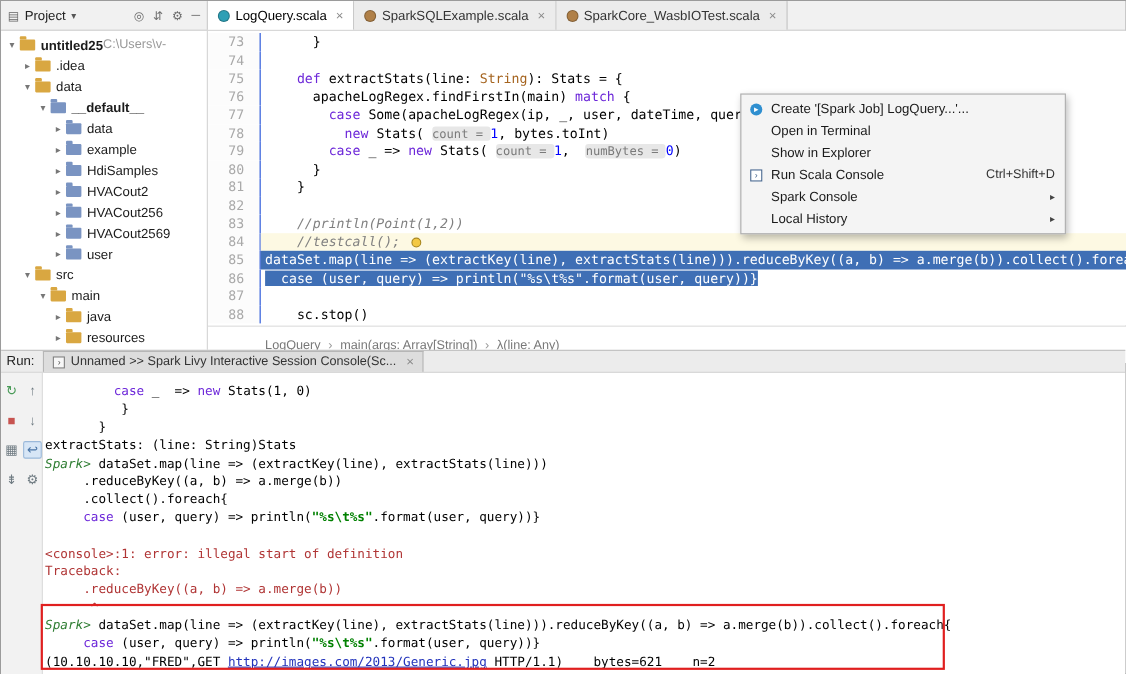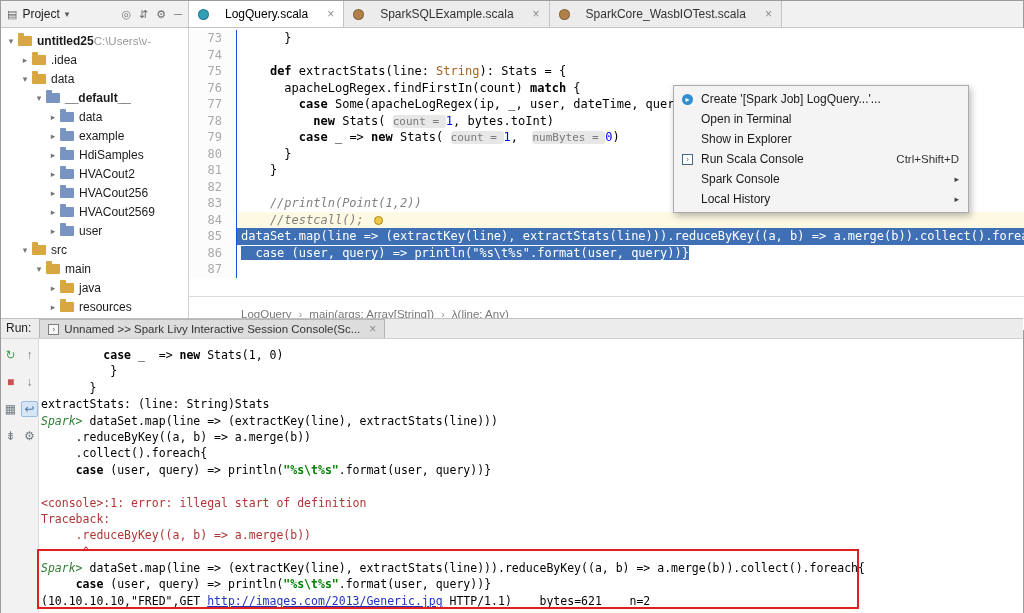--- a/index.html
+++ b/index.html
@@ -8,42 +8,42 @@
   .app{position:absolute;inset:0;border:1px solid #9b9b9b;background:#fff}
 
   
   .topbar{position:absolute;left:0;top:0;width:1022px;height:27px;background:#f1f1f1;border-bottom:1px solid #c6c6c6;display:flex}
   .proj-toolbar{width:188px;flex:none;display:flex;align-items:center;padding:0 6px;gap:5px;border-right:1px solid #c6c6c6;font-size:12px;color:#222}
   .tw-glyph{color:#666;font-size:11px}
   .caret{font-size:9px;color:#555}
   .pt-icons{margin-left:auto;display:flex;gap:8px;color:#6d6d6d;font-size:11px}
   .pt-icons span{cursor:default}
   .tabs{display:flex;align-items:stretch;flex:1}
-  .tab{display:flex;align-items:center;gap:16px;padding:0 9px;font-size:12px;color:#333;background:#ececec;border-right:1px solid #c4c4c4;white-space:nowrap}
+  .tab{display:flex;align-items:center;gap:5px;padding:0 9px;font-size:12px;color:#333;background:#ececec;border-right:1px solid #c4c4c4;white-space:nowrap}
   .tab.active{background:#fff;color:#000}
   .tab-icon{width:11px;height:11px;border-radius:50%;flex:none;border:1px solid rgba(0,0,0,.25)}
   .tab-close{color:#8a8a8a;font-size:12px;margin-left:3px}
 
   
   .tree{position:absolute;left:0;top:27px;width:188px;height:290px;background:#fff;font-size:12px;overflow:hidden;border-right:1px solid #d0d0d0;padding-top:3px}
   .trow{display:flex;align-items:center;height:19px;white-space:nowrap}
   .chev{width:12px;flex:none;font-size:9px;color:#777;text-align:center}
   .folder{width:14px;height:10px;border-radius:1px;position:relative;display:inline-block;margin:0 5px 0 1px;flex:none}
   .folder::before{content:"";position:absolute;top:-3px;left:0;width:6px;height:3px;background:inherit;border-radius:1px 1px 0 0}
   .tlabel{color:#1b1b1b}
   .tlabel.b{font-weight:bold}
   .tsuffix{color:#989898;margin-left:0;font-size:11.5px}
 
   
   .editor{position:absolute;left:188px;top:27px;width:836px;height:268px;background:#fff;font-family:"DejaVu Sans Mono",monospace;font-size:12px;overflow:hidden;padding-top:2px}
   .eline{display:flex;height:16.5px;line-height:16.5px;white-space:pre}
   .gut{width:48px;flex:none;text-align:right;padding-right:14px;color:#a9a9a9;background:#fcfcfc;border-right:1px solid #1d4ed8}
   .code{flex:1;padding-left:4px}
   .tk-p{color:#000}
-  .tk-k{color:#000000;font-weight:bold}
+  .tk-k{color:#6d28d9;font-weight:normal}
   .tk-s{color:#008000;font-weight:bold}
   .tk-c{color:#808080;font-style:italic}
   .tk-n{color:#0000ff}
   .tk-t{color:#a5641f}
   .tk-h{background:#e7e7e7;color:#7a7a7a;border-radius:3px;font-size:11px}
   .tk-sel{background:#3f6fb5;color:#fff}
   .eline.sel-full .code{background:#3f6fb5}
   .eline.sel-full .tk-sel,.eline .tk-sel{background:#3f6fb5;color:#fff}
   .eline.current .code{background:#fdf9e3}
   .bulb{display:inline-block;width:9px;height:9px;border-radius:50%;background:#f3c843;border:1px solid #a8871f;margin-left:10px;vertical-align:middle}
@@ -192,32 +192,33 @@
         <span class="chev">▸</span>
         <span class="folder" style="background: rgb(217, 167, 65);"></span>
         <span class="tlabel">resources</span>
       </div>
     </div>
 
   <div class="editor" id="editor">
       <div class="eline"><span class="gut">73</span><span class="code"><span class="tk-p">      }</span></span></div>
       <div class="eline"><span class="gut">74</span><span class="code"></span></div>
       <div class="eline"><span class="gut">75</span><span class="code"><span class="tk-p">    </span><span class="tk-k">def</span><span class="tk-p"> extractStats(line: </span><span class="tk-t">String</span><span class="tk-p">): Stats = {</span></span></div>
-      <div class="eline"><span class="gut">76</span><span class="code"><span class="tk-p">      apacheLogRegex.findFirstIn(count) </span><span class="tk-k">match</span><span class="tk-p"> {</span></span></div>
+      <div class="eline"><span class="gut">76</span><span class="code"><span class="tk-p">      apacheLogRegex.findFirstIn(main) </span><span class="tk-k">match</span><span class="tk-p"> {</span></span></div>
       <div class="eline"><span class="gut">77</span><span class="code"><span class="tk-p">        </span><span class="tk-k">case</span><span class="tk-p"> Some(apacheLogRegex(ip, _, user, dateTime, query, status, bytes, referer, ua)) =&gt;</span></span></div>
       <div class="eline"><span class="gut">78</span><span class="code"><span class="tk-p">          </span><span class="tk-k">new</span><span class="tk-p"> Stats( </span><span class="tk-h">count = </span><span class="tk-n">1</span><span class="tk-p">, bytes.toInt)</span></span></div>
       <div class="eline"><span class="gut">79</span><span class="code"><span class="tk-p">        </span><span class="tk-k">case</span><span class="tk-p"> _ =&gt; </span><span class="tk-k">new</span><span class="tk-p"> Stats( </span><span class="tk-h">count = </span><span class="tk-n">1</span><span class="tk-p">,  </span><span class="tk-h">numBytes = </span><span class="tk-n">0</span><span class="tk-p">)</span></span></div>
       <div class="eline"><span class="gut">80</span><span class="code"><span class="tk-p">      }</span></span></div>
       <div class="eline"><span class="gut">81</span><span class="code"><span class="tk-p">    }</span></span></div>
       <div class="eline"><span class="gut">82</span><span class="code"></span></div>
       <div class="eline"><span class="gut">83</span><span class="code"><span class="tk-c">    //println(Point(1,2))</span></span></div>
       <div class="eline current"><span class="gut">84</span><span class="code"><span class="tk-c">    //testcall();</span><span class="bulb"></span></span></div>
       <div class="eline sel-full"><span class="gut">85</span><span class="code"><span class="tk-sel">dataSet.map(line =&gt; (extractKey(line), extractStats(line))).reduceByKey((a, b) =&gt; a.merge(b)).collect().foreach{</span></span></div>
       <div class="eline"><span class="gut">86</span><span class="code"><span class="tk-sel">  case (user, query) =&gt; println("%s\t%s".format(user, query))}</span></span></div>
       <div class="eline"><span class="gut">87</span><span class="code"></span></div>
+      <div class="eline"><span class="gut">88</span><span class="code"><span class="tk-p">    sc.stop()</span></span></div>
     </div>
 
   <div class="crumbs" id="crumbs">
       <span class="crumb">LogQuery</span>
       <span class="crumb-sep">›</span>
       <span class="crumb">main(args: Array[String])</span>
       <span class="crumb-sep">›</span>
       <span class="crumb">λ(line: Any)</span>
     </div>
 

